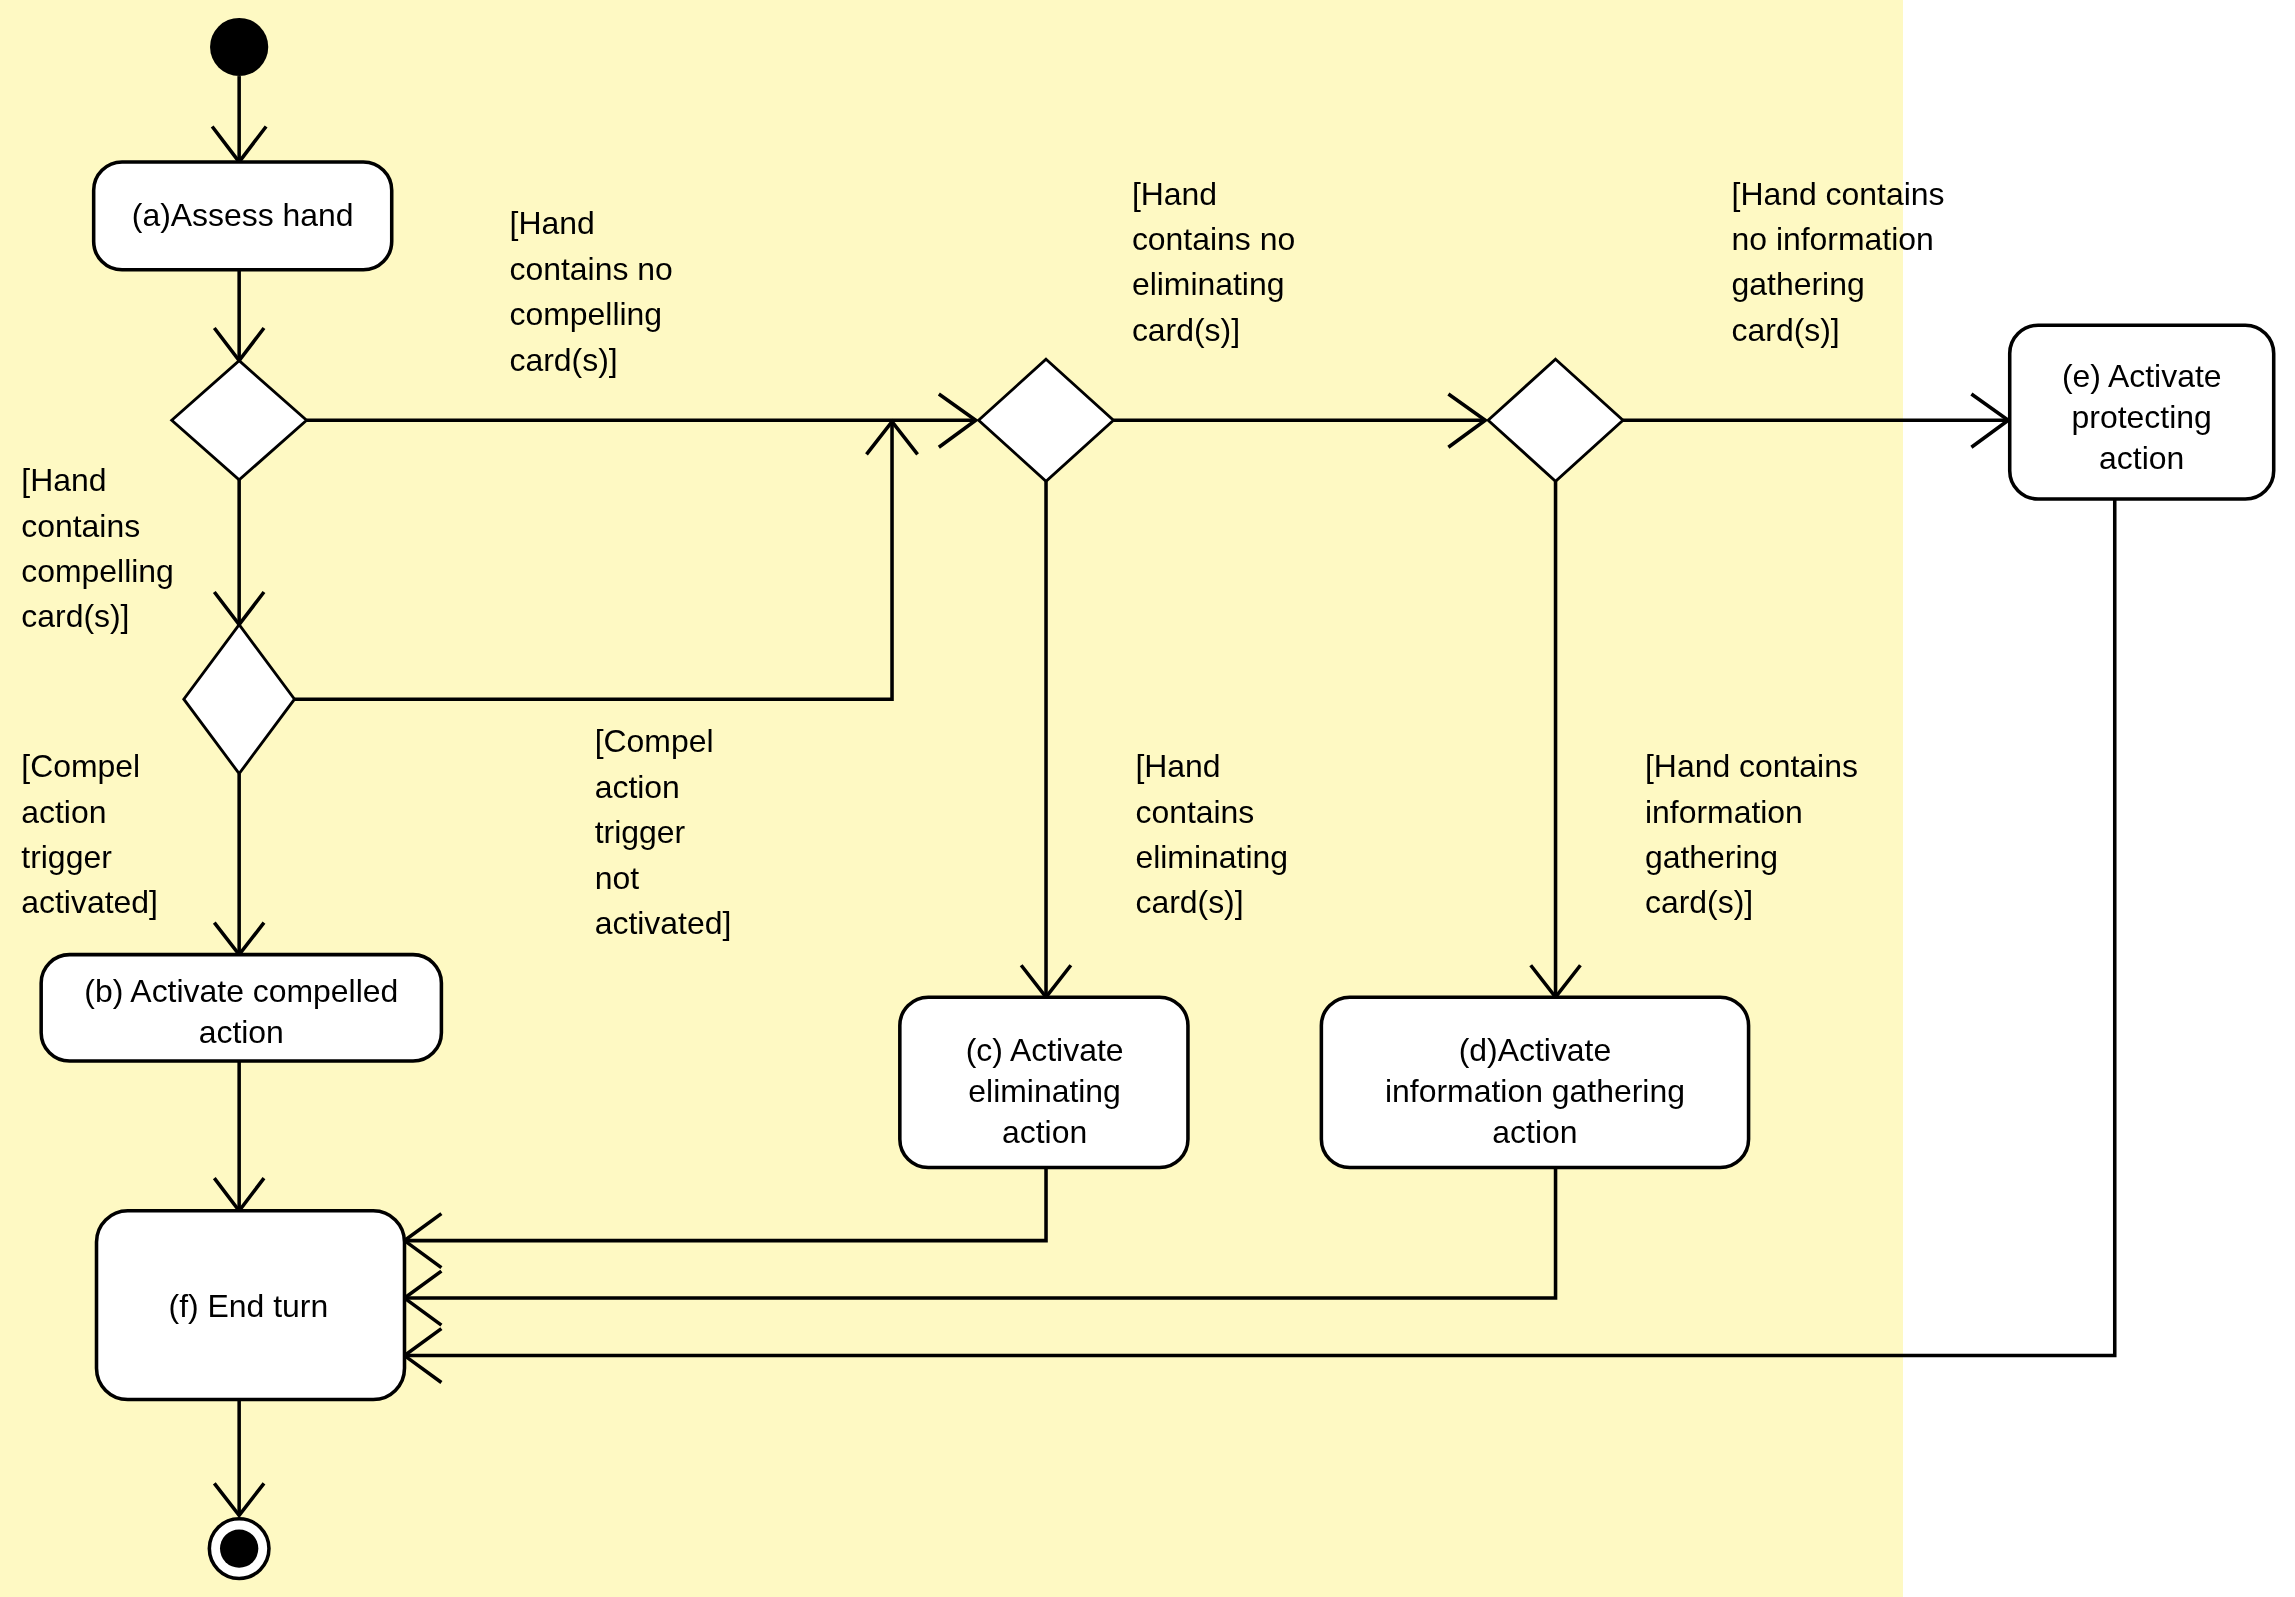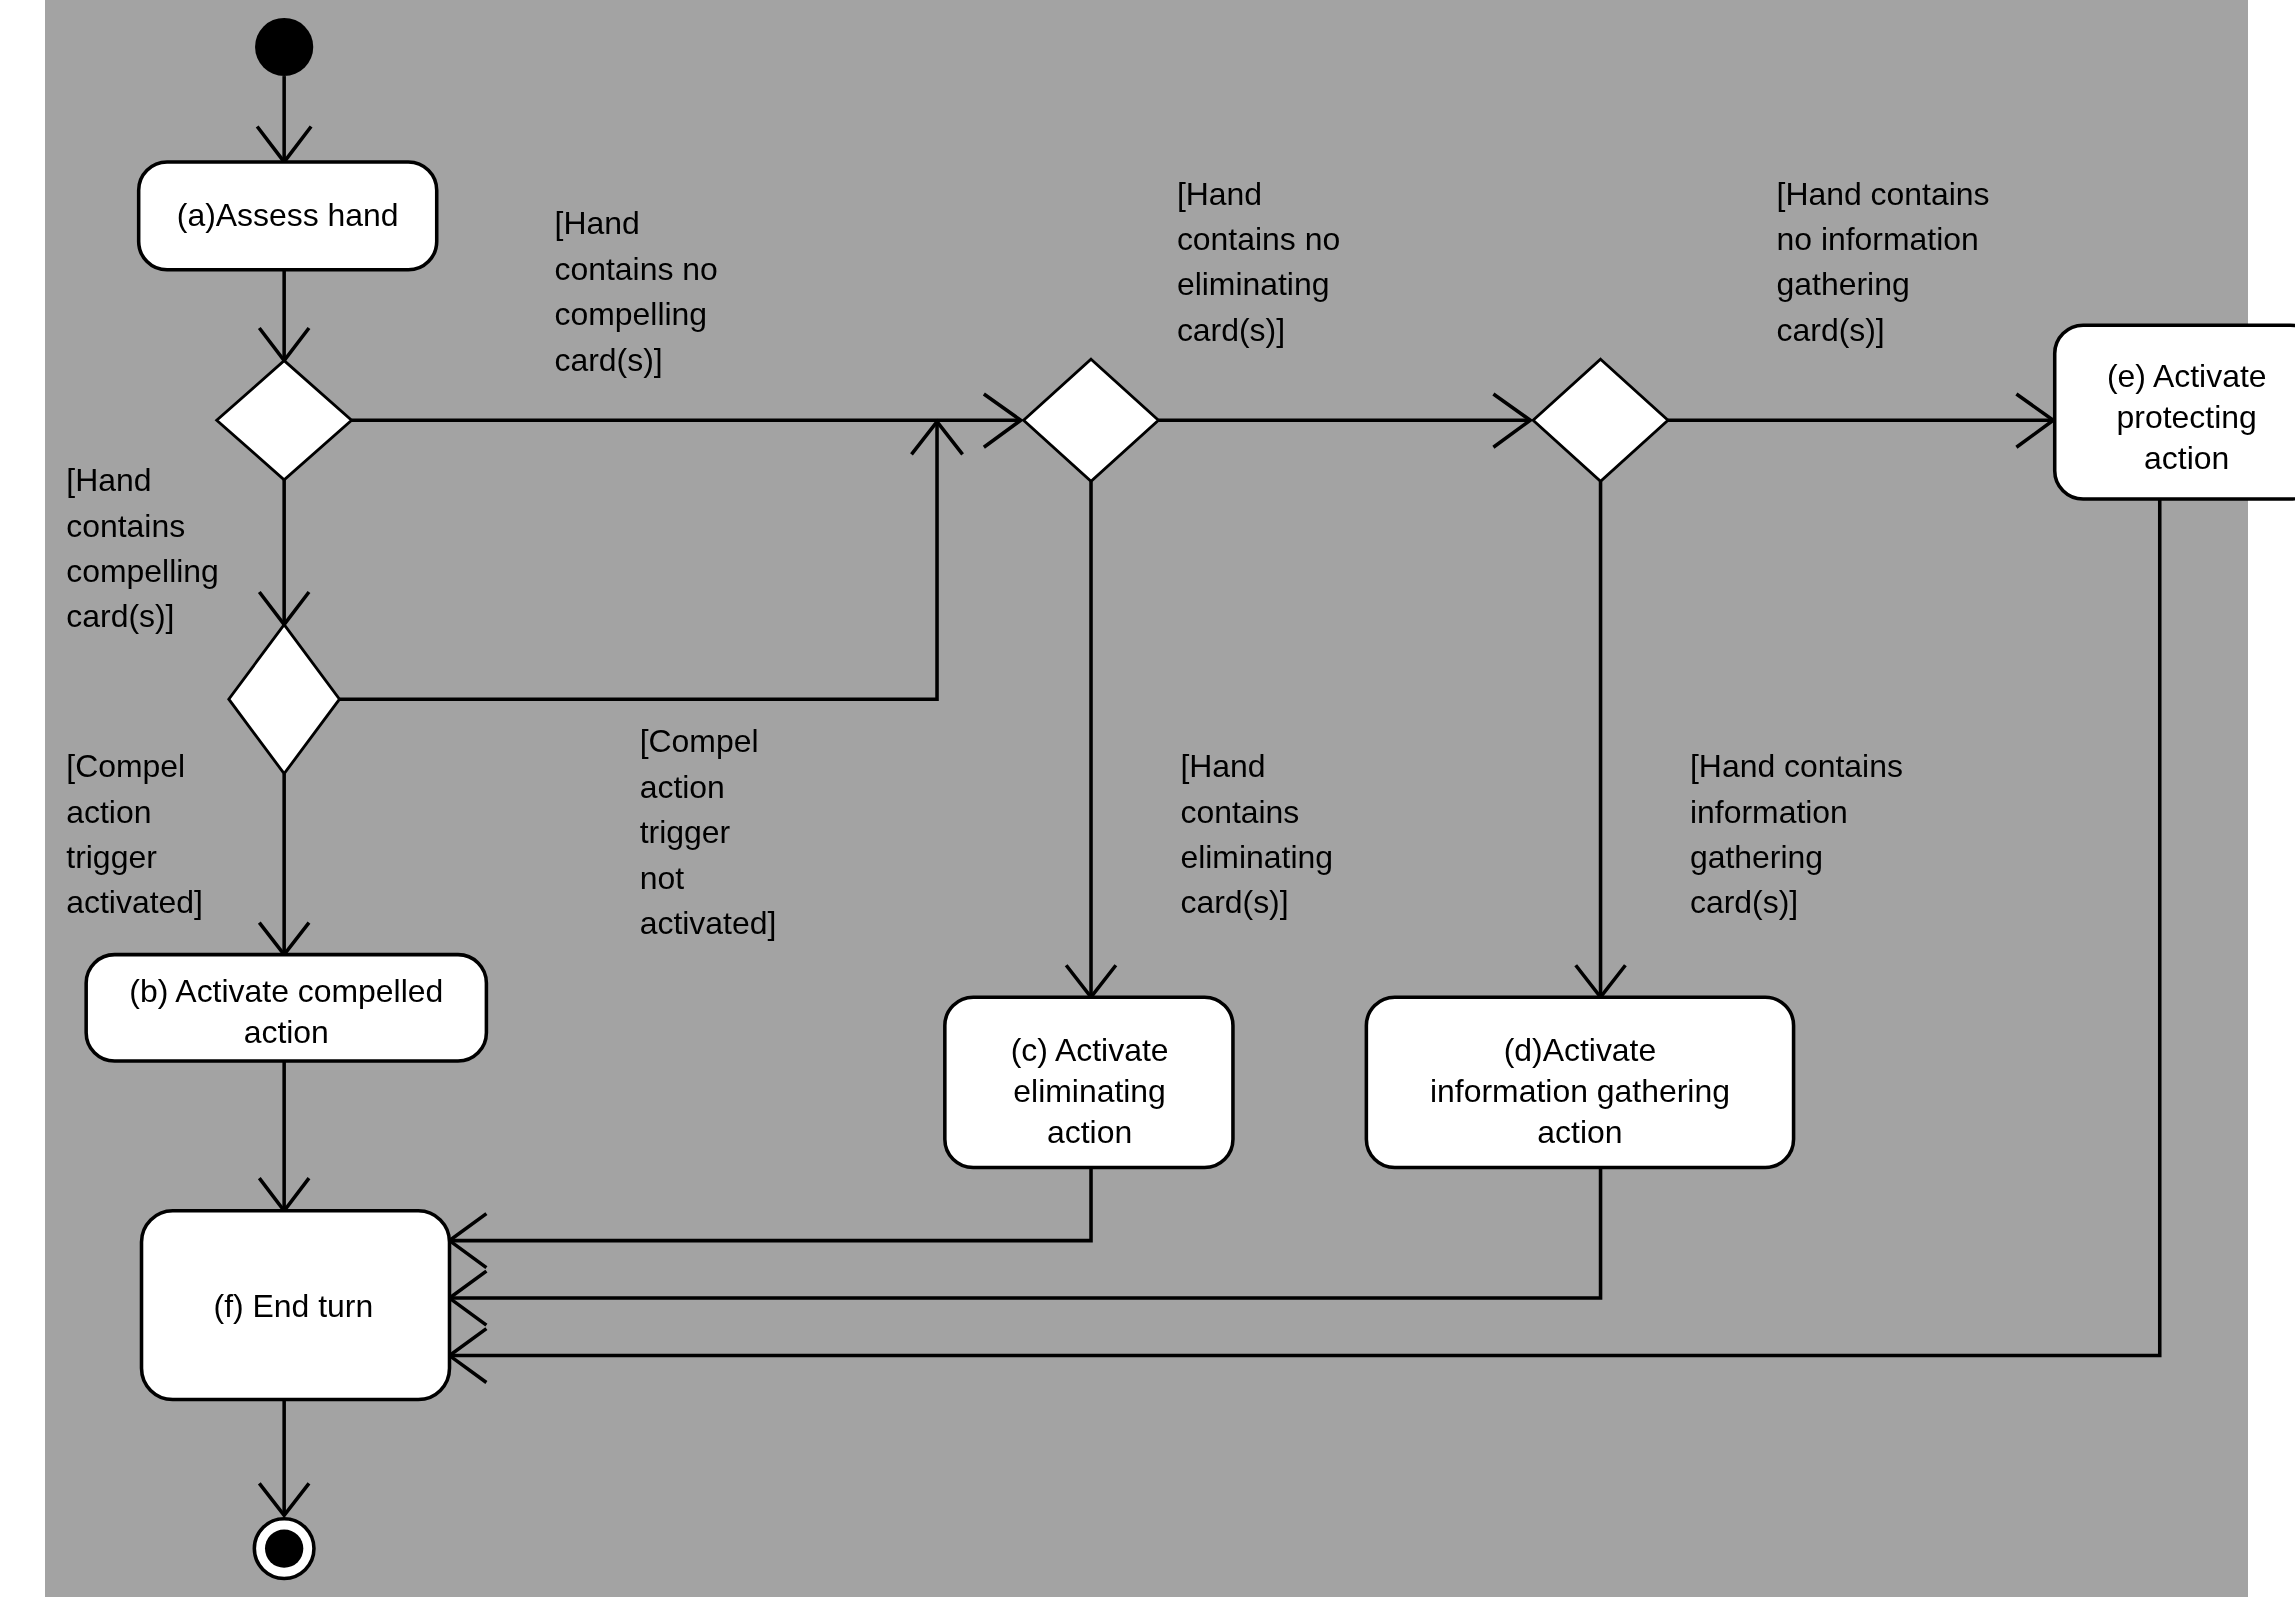--- a/index.html
+++ b/index.html
@@ -9,24 +9,23 @@
     background: #ffffff;
   }
   body {
     width: 2295px;
     height: 1597px;
     font-family: "Liberation Sans", sans-serif;
     overflow: hidden;
   }
   #diagram-root {
     position: relative;
-    width: 2203px;
+    width: 1903px;
     height: 1597px;
-    background: #a3a3a3;
-    margin-left: 45px;
+    background: #fef9c3;
   }
   svg.diagram {
     display: block;
     width: 2295px;
     height: 1597px;
   }
   .node-shape {
     fill: #ffffff;
     stroke: #000000;
     stroke-width: 5;

